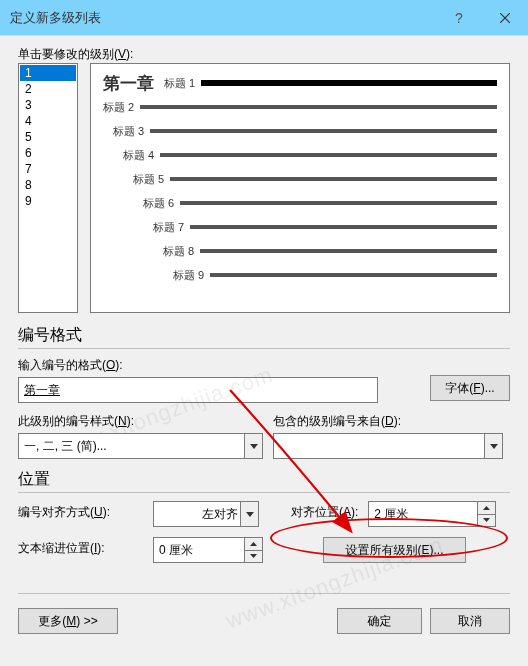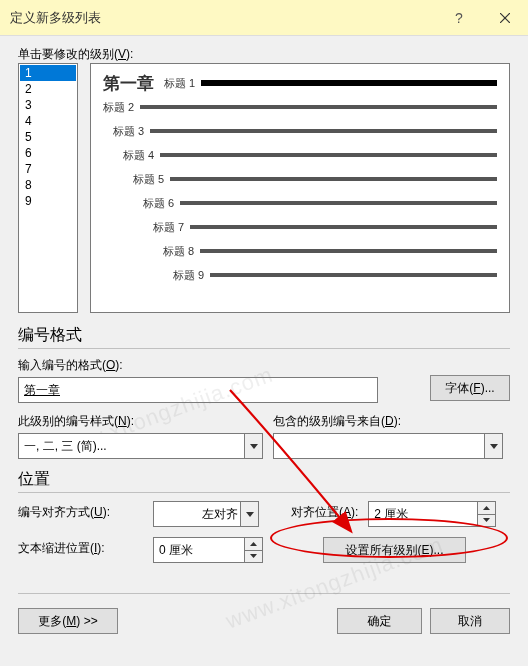--- a/index.html
+++ b/index.html
@@ -1,17 +1,17 @@
 <!DOCTYPE html>
 <html><head>
 <meta charset="utf-8">
 <style>
   * { box-sizing: border-box; font-family: "Microsoft YaHei", "SimSun", sans-serif; }
   body { margin: 0; background: #f0f0f0; width: 528px; height: 666px; overflow: hidden; position: relative; }
-  .titlebar { height: 36px; display: flex; align-items: center; padding-left: 10px; background: #fef9c3; border-bottom: 1px solid #ddd; }
+  .titlebar { height: 36px; display: flex; align-items: center; padding-left: 10px; background: #7dd3fc; border-bottom: 1px solid #ddd; }
   .titlebar .title { font-size: 13px; color: #333; flex: 1; }
   .titlebar .btn { width: 46px; height: 36px; display: flex; align-items: center; justify-content: center; color: #555; font-size: 14px; cursor: pointer; }
 
   .content { padding: 10px 18px 0 18px; font-size: 12px; color: #000; }
   .label { font-size: 12px; margin-bottom: 0; display: block; }
   .underline { text-decoration: underline; }
 
   .toprow { display: flex; gap: 12px; margin-bottom: 12px; }
   .level-list { width: 60px; height: 250px; border: 1px solid #7a7a7a; background: #fff; overflow-y: auto; padding: 1px; }
   .level-list::-webkit-scrollbar { width: 16px; }

